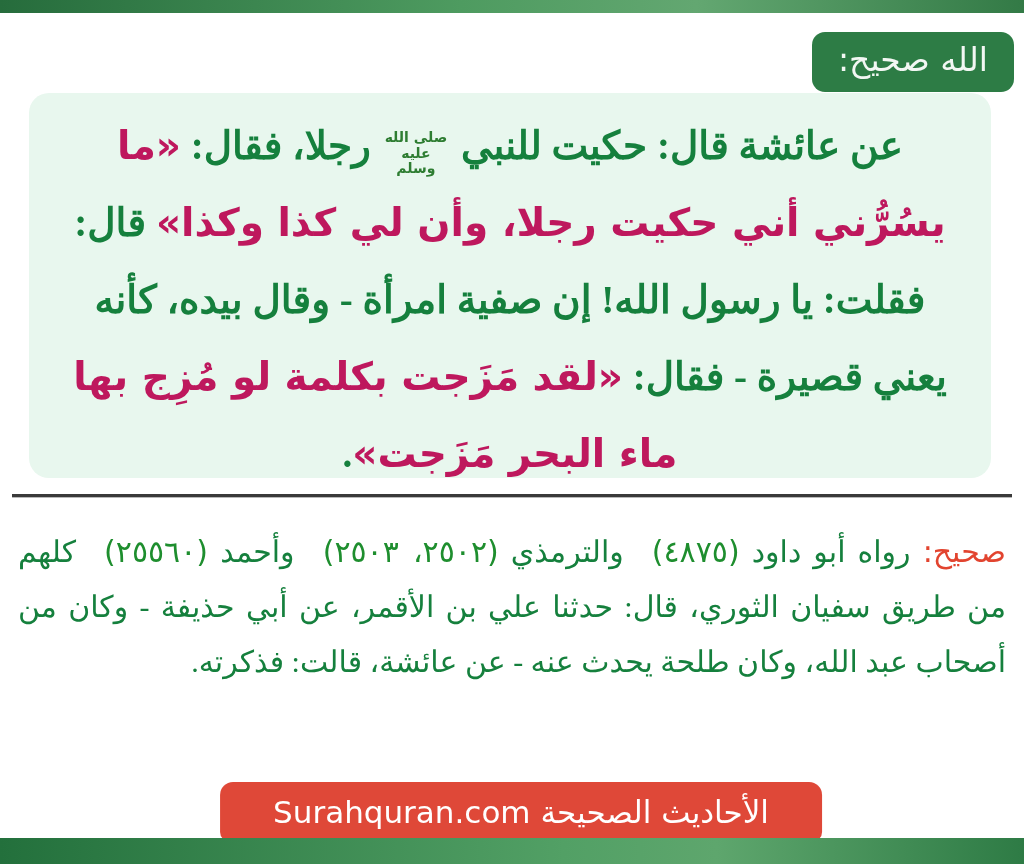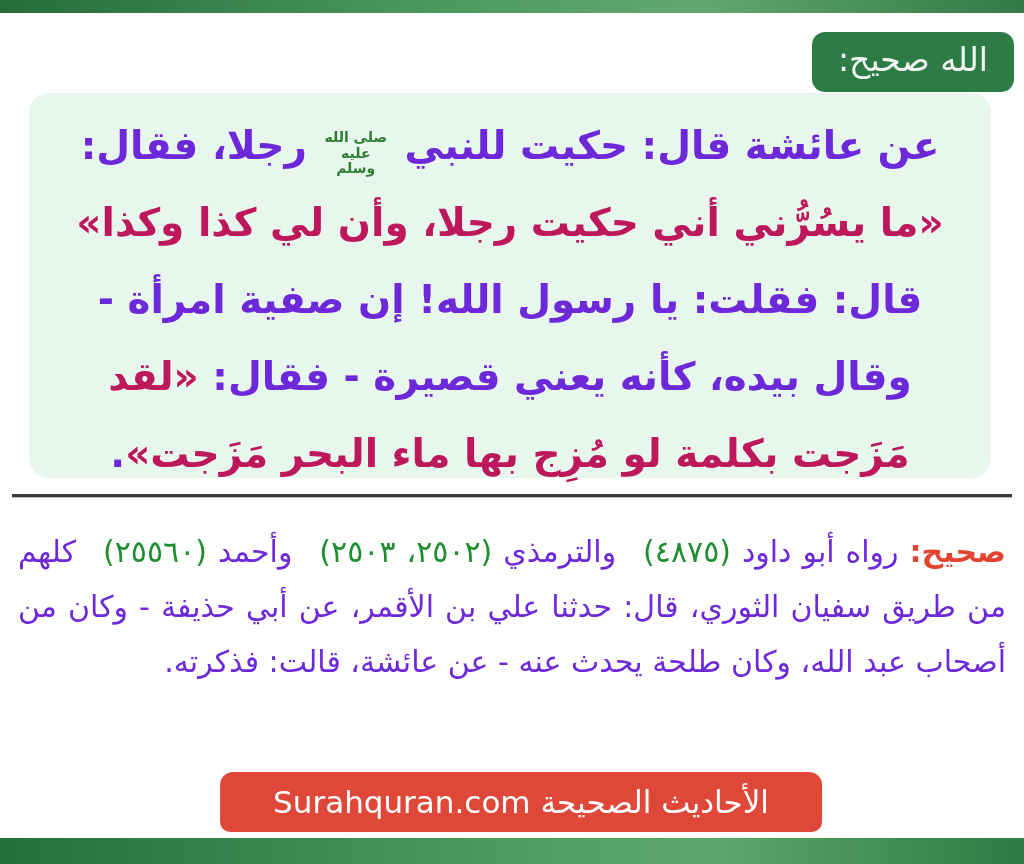--- a/index.html
+++ b/index.html
@@ -37,23 +37,23 @@
     padding: 14px 36px;
     text-align: center;
     direction: rtl;
   }
   .hadith-text {
     font-size: 39px;
     font-weight: 700;
     line-height: 77px;
     color: #3c3c3c;
   }
-  .seg-dark  { color: #6d28d9; }
+  .seg-dark  { color: #15803d; font-family: Liberation Serif, serif; }
   .seg-blue  { color: #be185d; }
-  .seg-red   { color: #e2442f; font-weight: bold; }
+  .seg-red   { color: #e2442f; }
   .seg-green { color: #1e8e2e; margin-left: 16px; }
   .honorific {
     display: inline-block;
     vertical-align: -14px;
     color: #2e7d32;
     font-size: 14px;
     font-weight: 700;
     line-height: 1.1;
     text-align: center;
     margin: 0 4px;
@@ -68,21 +68,21 @@
   .attribution {
     position: absolute; top: 524px; right: 18px;
     width: 988px;
     direction: rtl;
     text-align: justify;
     font-size: 30px;
     line-height: 55px;
     color: #4c4c4c;
   }
   .footer-brand {
-    position: absolute; bottom: 32px; left: 50%;
+    position: absolute; bottom: 22px; left: 50%;
     transform: translateX(-48.5%);
     background: #df4838;
     border-radius: 13px 13px 10px 10px;
     height: 60px;
     padding: 0 53px;
     display: flex; align-items: center;
     direction: rtl;
   }
   .footer-brand .brand-text {
     color: #ffffff;

